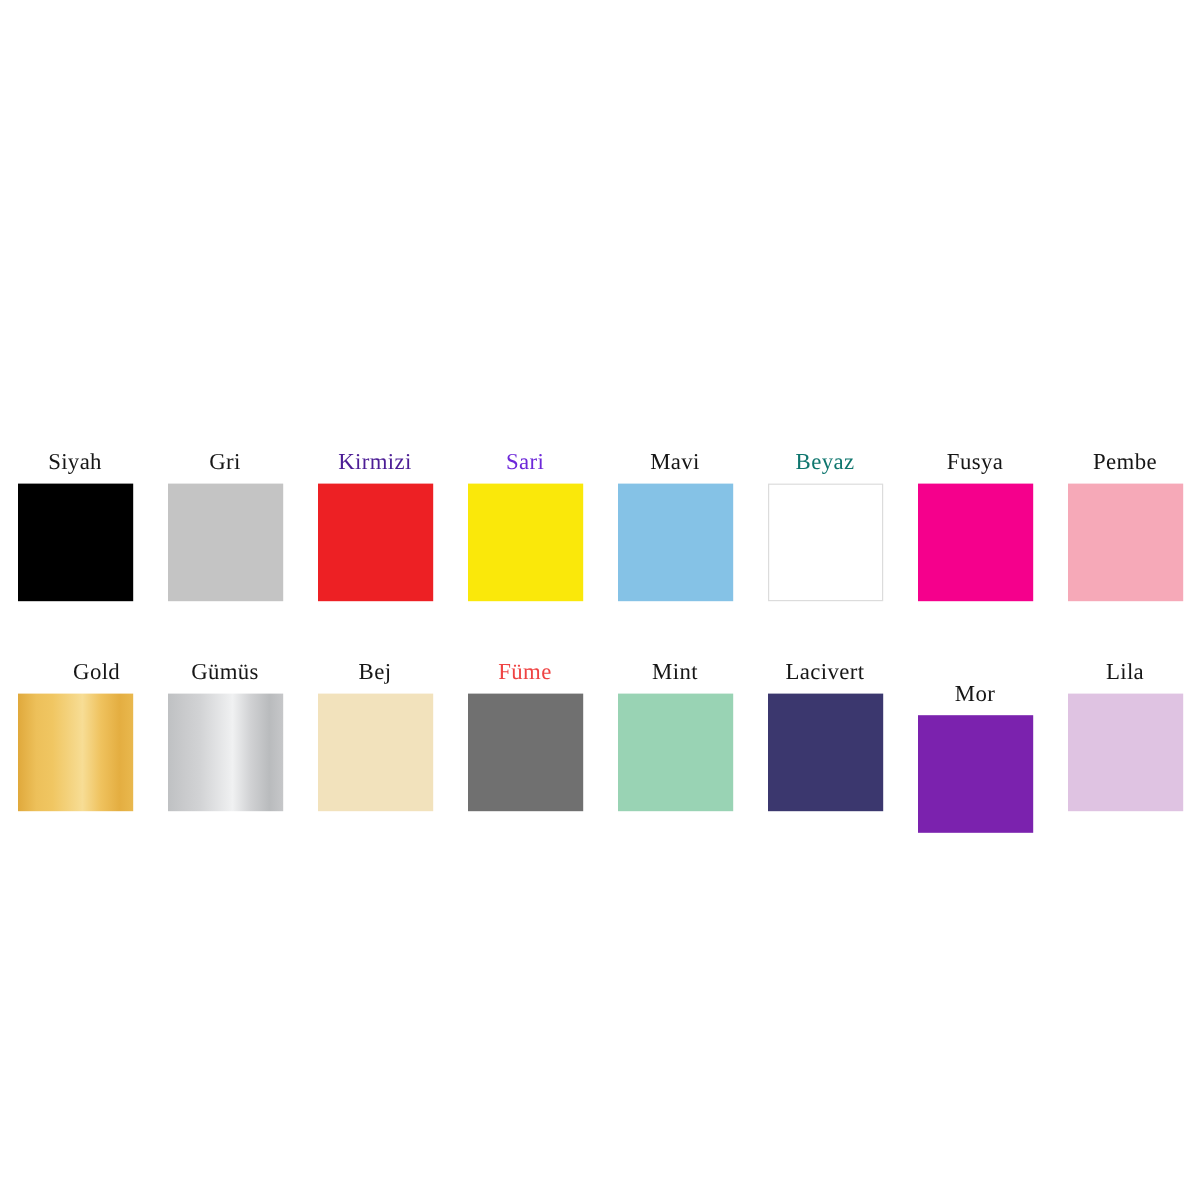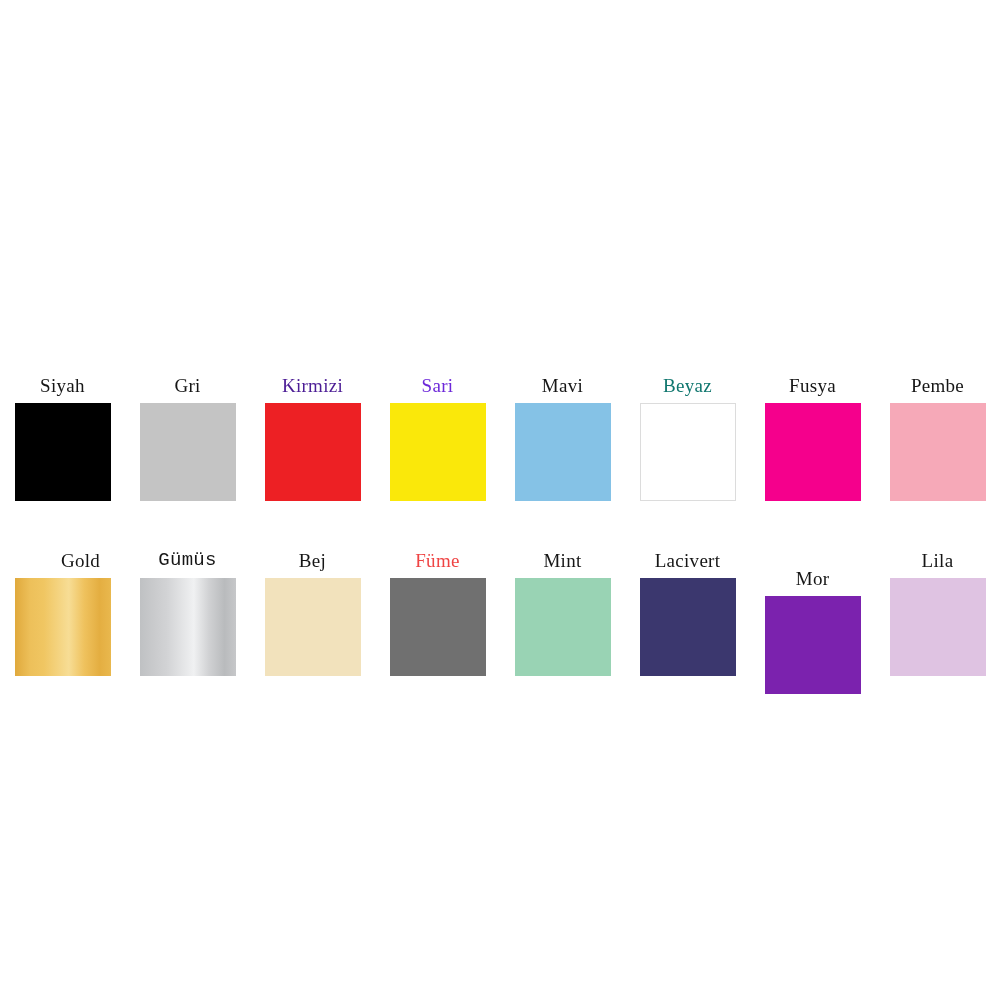--- a/index.html
+++ b/index.html
@@ -112,21 +112,21 @@
     </div>
 
     <div class="row-gap"></div>
 
     <div class="swatch-row">
       <div class="swatch-cell">
         <div class="swatch-label" style="color: rgb(22, 22, 22); margin-left: 36px;">Gold</div>
         <div class="swatch-box" style="background: linear-gradient(to right, rgb(224, 169, 60) 0%, rgb(237, 192, 90) 16%, rgb(240, 198, 98) 30%, rgb(247, 221, 149) 56%, rgb(239, 194, 94) 72%, rgb(228, 174, 65) 88%, rgb(233, 184, 78) 100%);"></div>
       </div>
       <div class="swatch-cell">
-        <div class="swatch-label" style="color: rgb(22, 22, 22); font-family: Liberation Mono, monospace;">Gümüs</div>
+        <div class="swatch-label" style="color: rgb(22, 22, 22);">Gümüs</div>
         <div class="swatch-box" style="background: linear-gradient(to right, rgb(191, 193, 195) 0%, rgb(201, 202, 204) 14%, rgb(210, 211, 213) 28%, rgb(240, 241, 242) 56%, rgb(208, 209, 211) 72%, rgb(185, 187, 189) 88%, rgb(198, 199, 201) 100%);"></div>
       </div>
       <div class="swatch-cell">
         <div class="swatch-label" style="color: rgb(22, 22, 22);">Bej</div>
         <div class="swatch-box" style="background: rgb(242, 226, 188);"></div>
       </div>
       <div class="swatch-cell">
         <div class="swatch-label" style="color: #ef4444;">Füme</div>
         <div class="swatch-box" style="background: rgb(112, 112, 112);"></div>
       </div>

